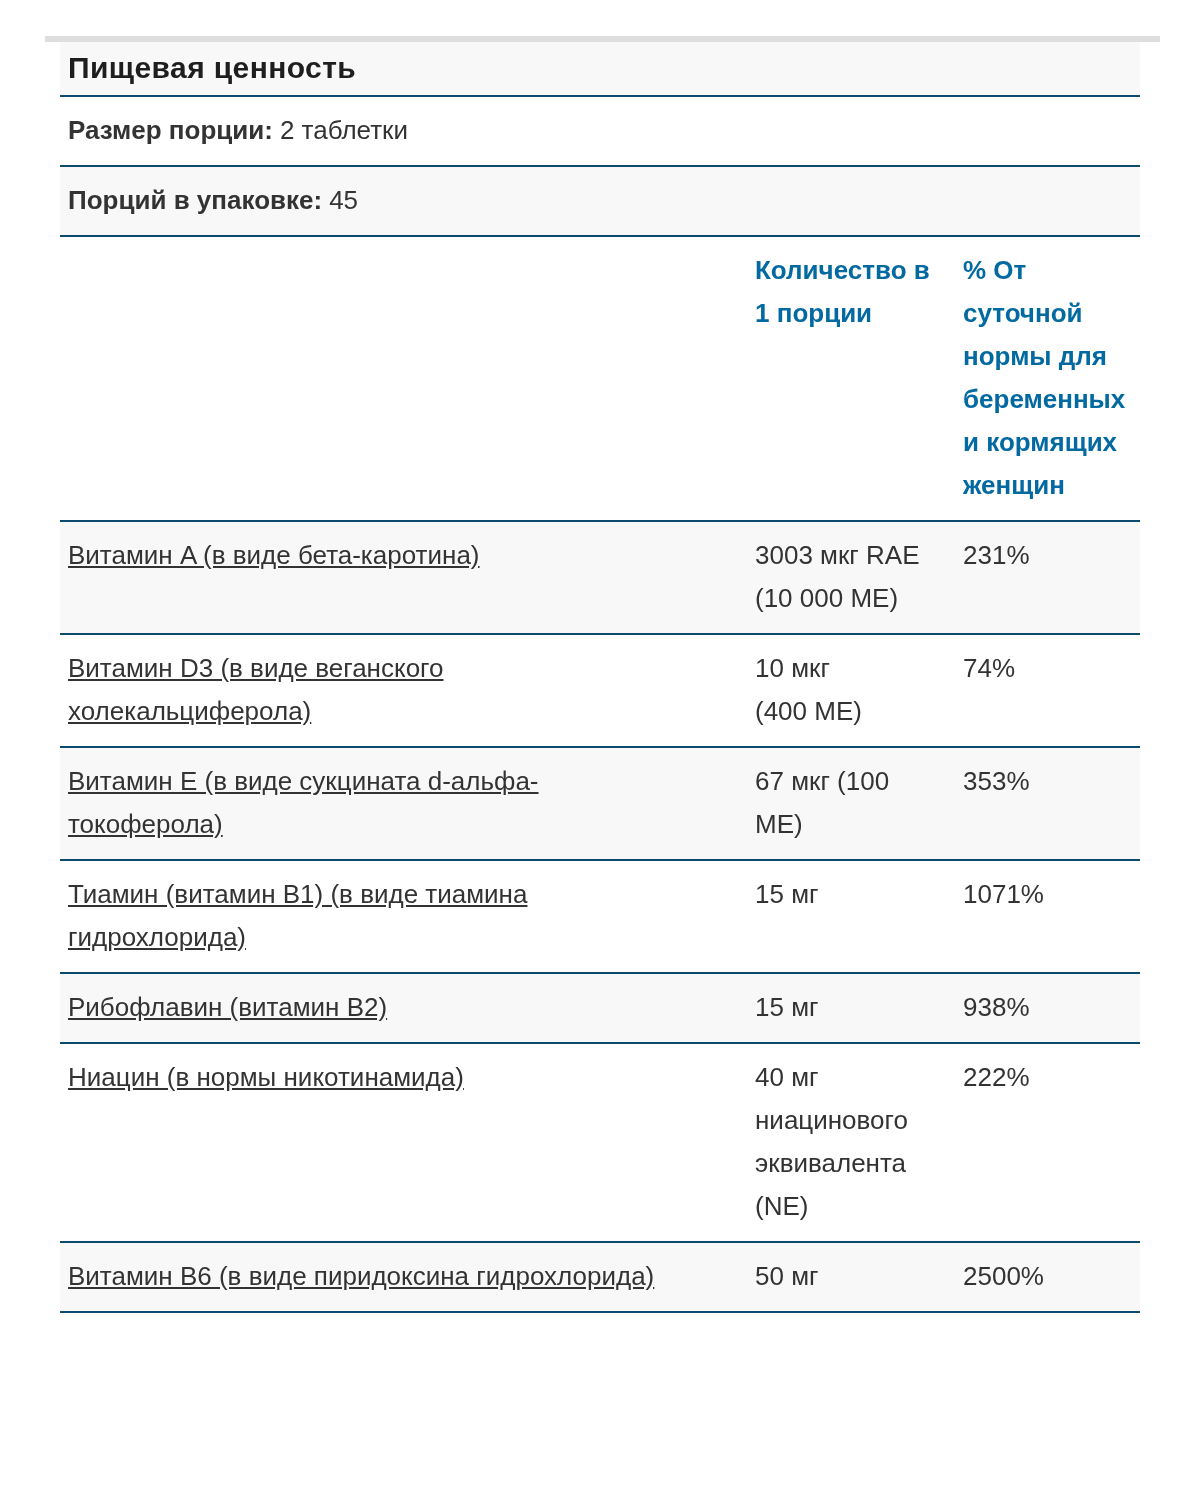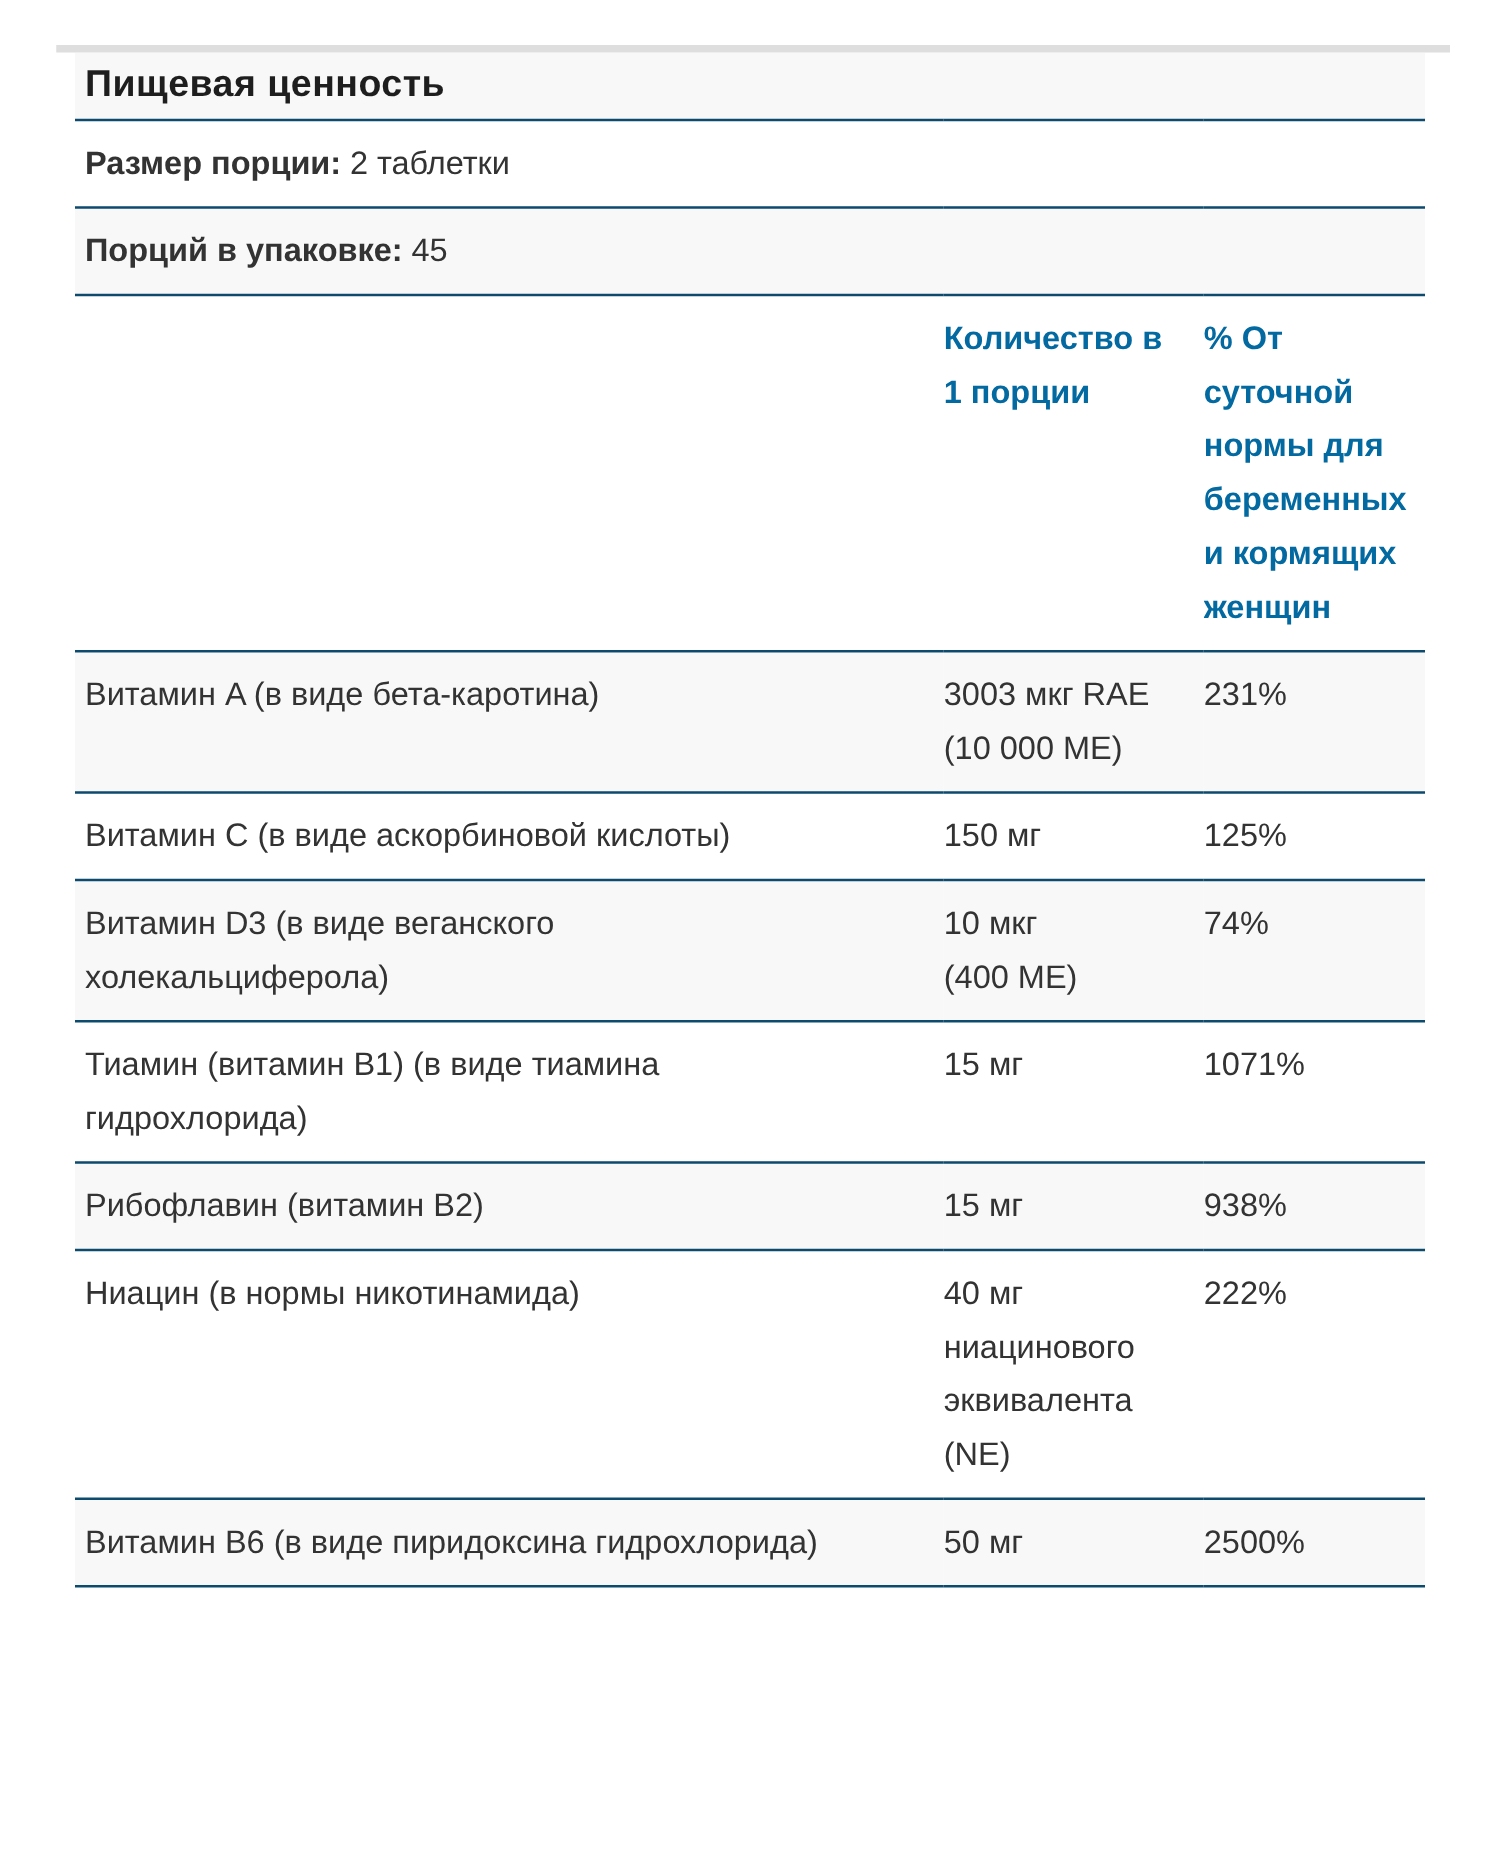--- a/index.html
+++ b/index.html
@@ -51,21 +51,21 @@
     padding: 5px 0 6px 8px;
     letter-spacing: 0.4px;
     white-space: normal;
   }
   td.info-cell {
     padding-left: 8px;
     white-space: normal;
   }
   td.info-cell .lbl { font-weight: bold; }
   td.info-cell .val { margin-left: 7px; }
-  td.name-cell { padding-left: 8px; }
+  td.name-cell { padding-left: 8px; text-decoration: underline; }
   td.head-cell { font-weight: bold; color: #0369a1; }
 </style>
 </head>
 <body>
 
 <div class="sheet">
   <table class="facts">
     <colgroup>
       <col class="c1">
         <col class="c2">
@@ -96,30 +96,32 @@
 и кормящих
 женщин</td>
       </tr>
     <tr>
     <td class="name-cell">Витамин A (в виде бета-каротина)</td>
     <td class="val-cell">3003 мкг RAE
 (10 000 МЕ)</td>
     <td class="val-cell">231%</td>
   </tr>
         <tr>
-    <td class="name-cell">Витамин C (в виде аскорбиновой кислоты)</td>
-    <td class="val-cell">150 мг</td>
-    <td class="val-cell">125%</td>
-  </tr>
-        <tr>
     <td class="name-cell">Витамин D3 (в виде веганского
 холекальциферола)</td>
     <td class="val-cell">10 мкг
 (400 МЕ)</td>
     <td class="val-cell">74%</td>
+  </tr>
+        <tr>
+    <td class="name-cell">Витамин E (в виде сукцината d-альфа-
+токоферола)</td>
+    <td class="val-cell">67 мкг (100
+МЕ)</td>
+    <td class="val-cell">353%</td>
   </tr>
         <tr>
     <td class="name-cell">Тиамин (витамин B1) (в виде тиамина
 гидрохлорида)</td>
     <td class="val-cell">15 мг</td>
     <td class="val-cell">1071%</td>
   </tr>
         <tr>
     <td class="name-cell">Рибофлавин (витамин B2)</td>
     <td class="val-cell">15 мг</td>

